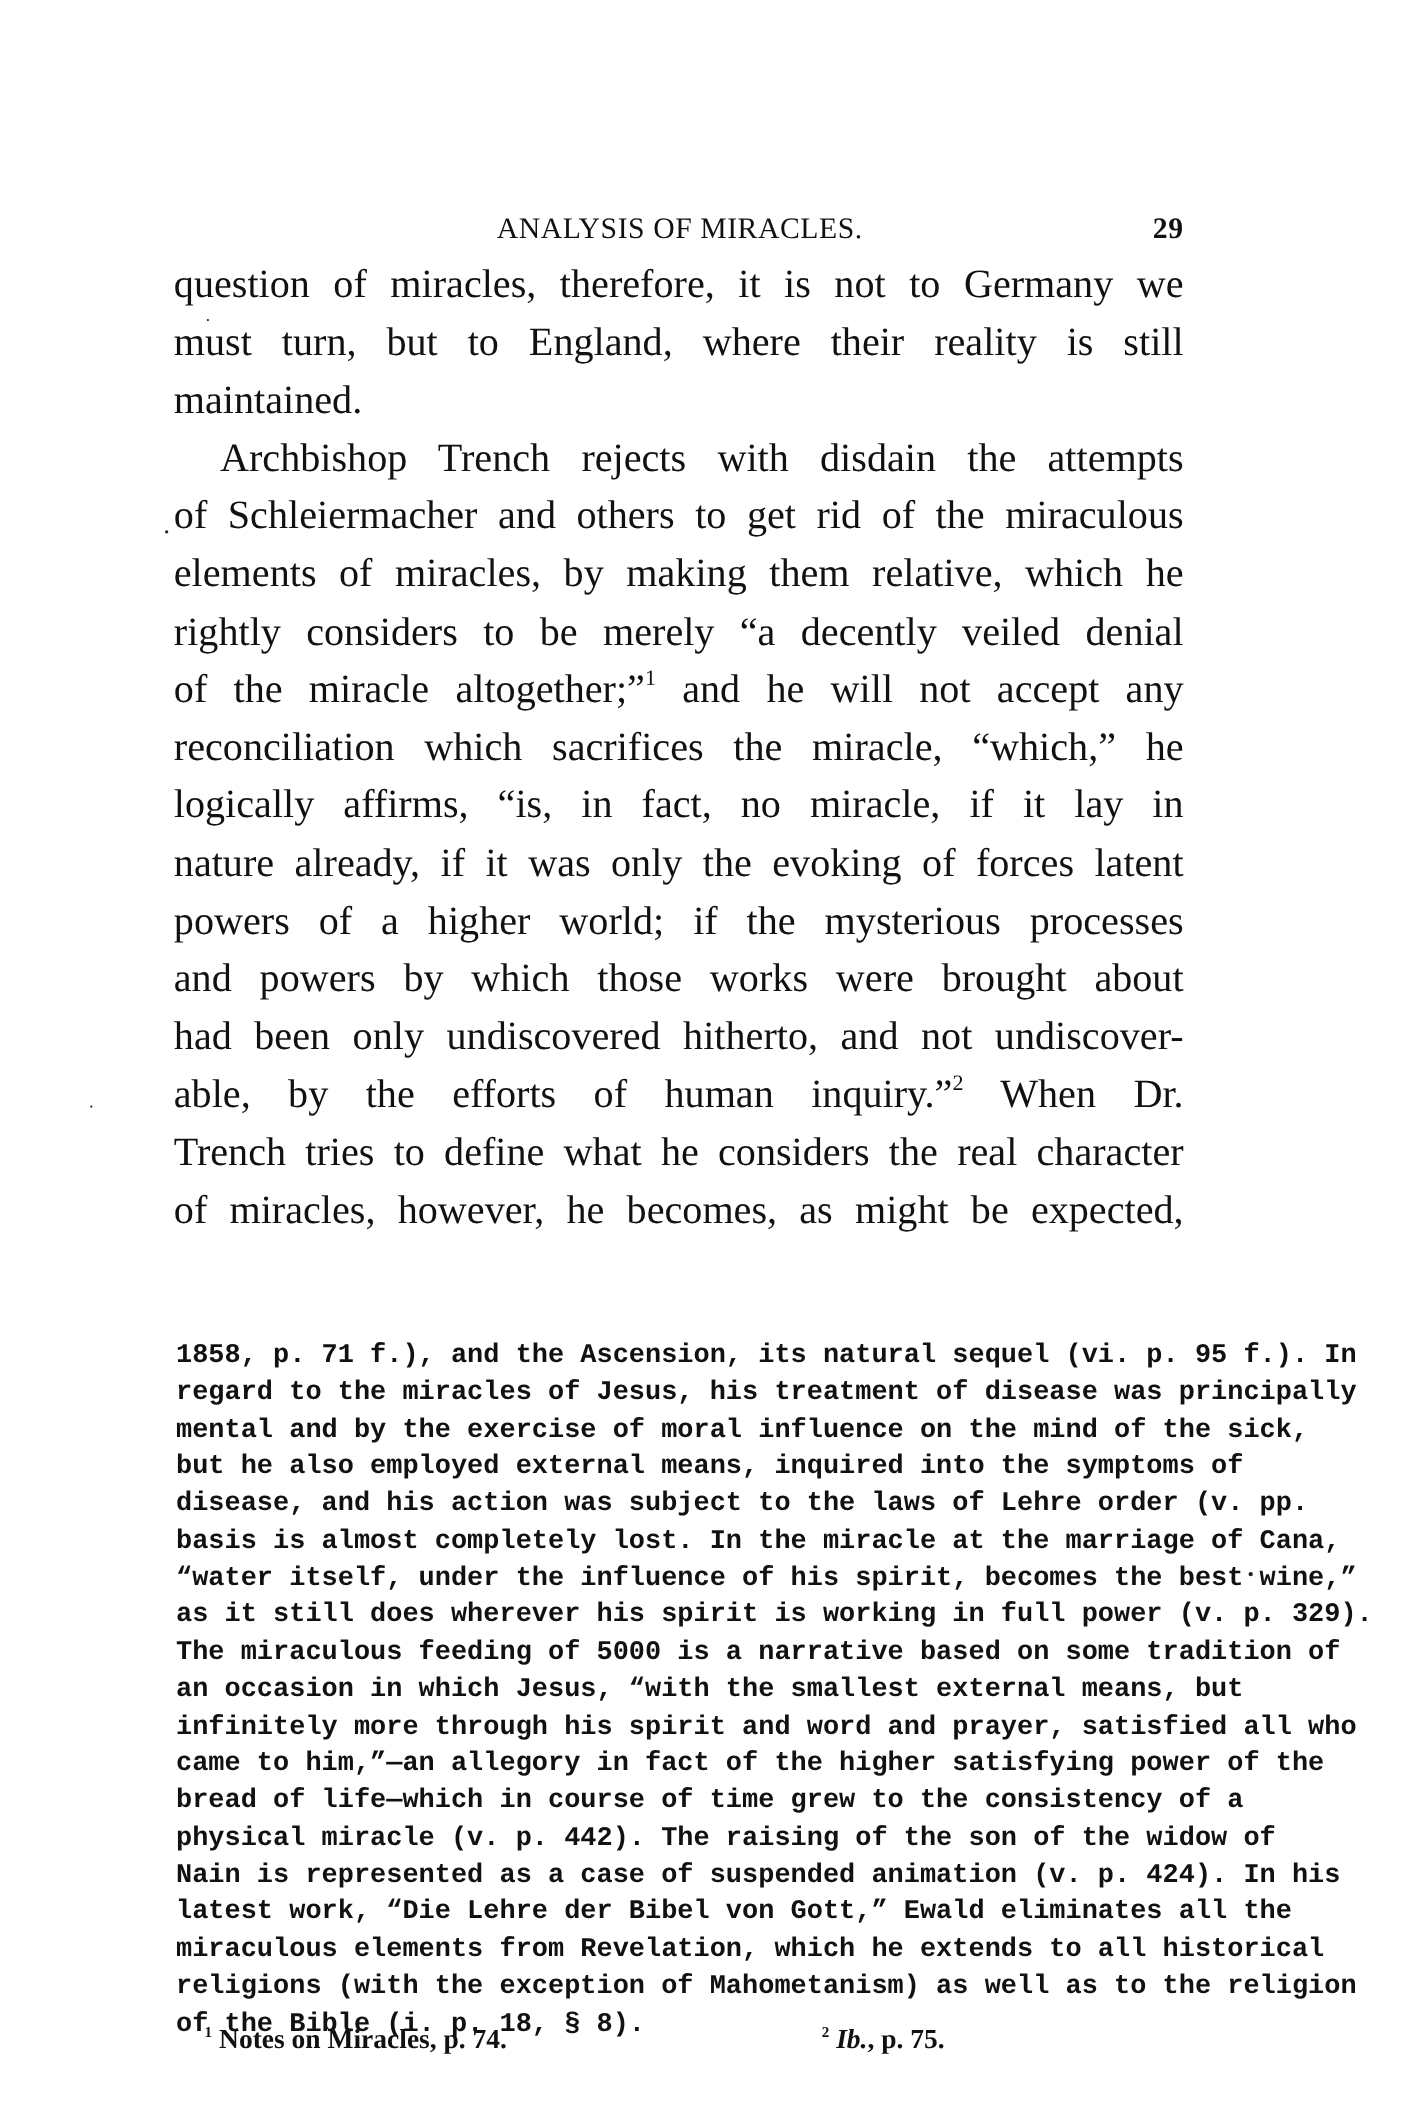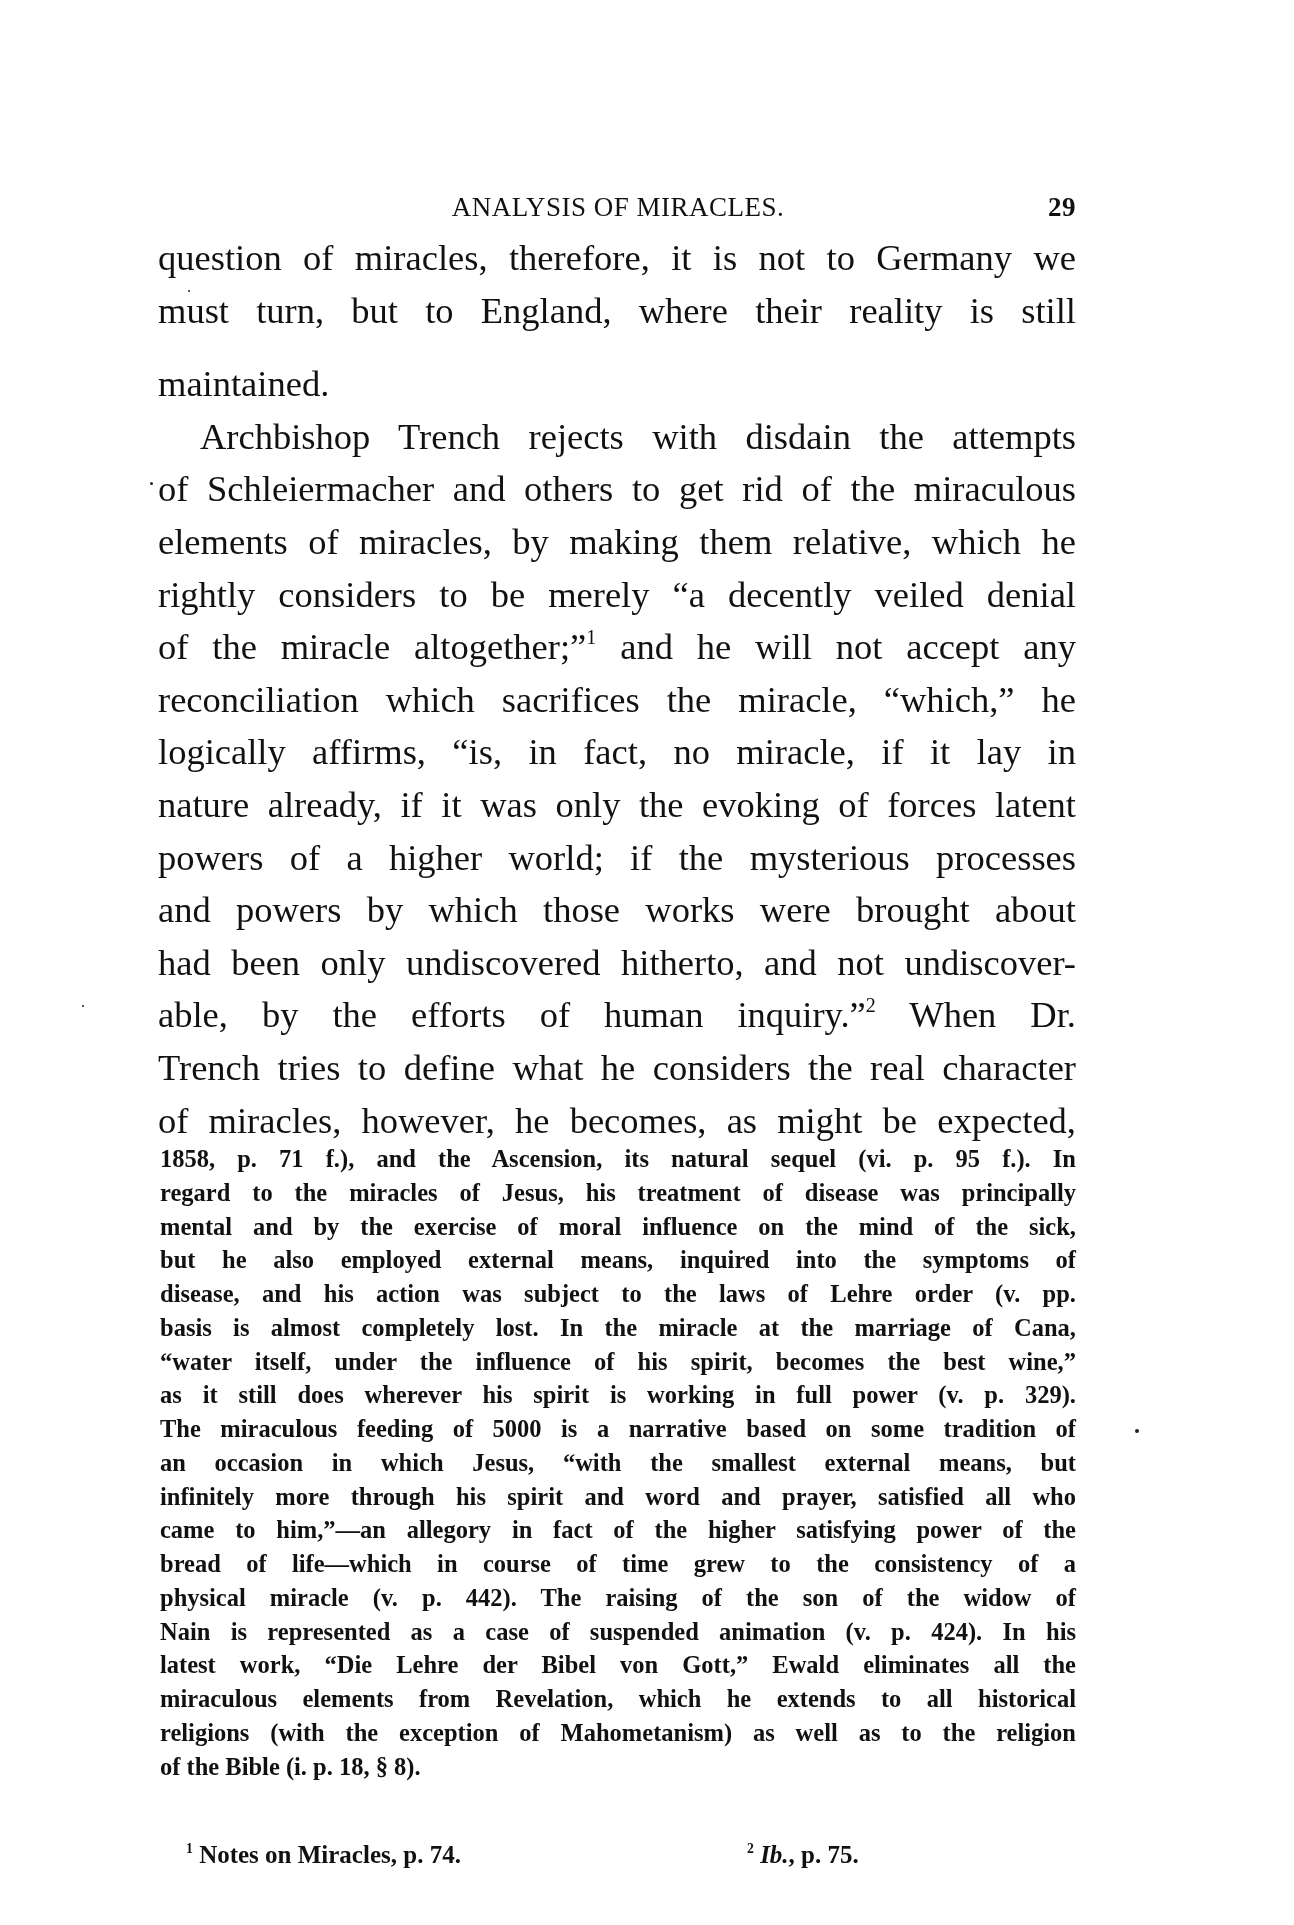--- a/index.html
+++ b/index.html
@@ -6,24 +6,24 @@
   body { width: 1294px; height: 1925px; position: relative; overflow: hidden;
          font-family: "Liberation Serif", "DejaVu Serif", serif; color: #111; }
   .page { position: absolute; left: 0; top: 0; width: 1294px; height: 1925px; }
   .header { position: absolute; top: 156px; left: 160px; width: 916px; height: 40px;
             font-size: 27px; letter-spacing: 0.5px; margin-top: 36px; }
   .header .title { position: absolute; left: 0; right: 0; text-align: center; top: 0; }
   .header .pageno { position: absolute; right: 0; top: 0; font-weight: bold; }
   .body { position: absolute; top: 232px; left: 158px; width: 918px; }
   .line { display: block; height: 52.6px; line-height: 52.6px; font-size: 36.5px;
           white-space: nowrap; text-align: justify; text-align-last: justify; }
-  .line.last { text-align-last: left; margin-top: 21px; }
+  .line.last { text-align-last: left; }
   .line.indent { padding-left: 42px; }
   sup { font-size: 0.55em; vertical-align: 0.75em; line-height: 0; }
-  .notes { position: absolute; top: 1142px; left: 160px; width: 916px; }
+  .notes { position: absolute; top: 1216px; left: 160px; width: 916px; font-family: Liberation Mono, monospace; }
   .nline { display: block; height: 33.75px; line-height: 33.75px; font-size: 24.5px;
            font-weight: bold; white-space: nowrap; text-align: justify; text-align-last: justify; }
   .nline.last { text-align-last: left; }
   .refs { position: absolute; top: 1838px; left: 160px; width: 916px; height: 34px;
           font-size: 25px; font-weight: bold; line-height: 34px; }
   .ref1 { position: absolute; left: 26px; }
   .ref2 { position: absolute; left: 587px; }
   .ref2 i { font-style: italic; margin-top: 30px; }
   .stray { position: absolute; width: 4px; height: 4px; background: #222; border-radius: 50%; }
 </style>

